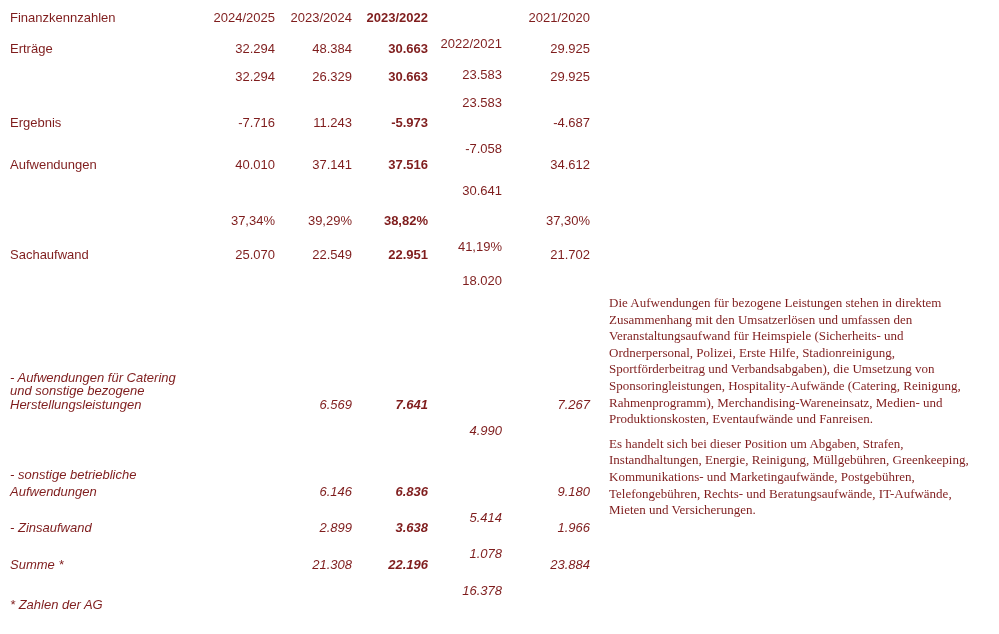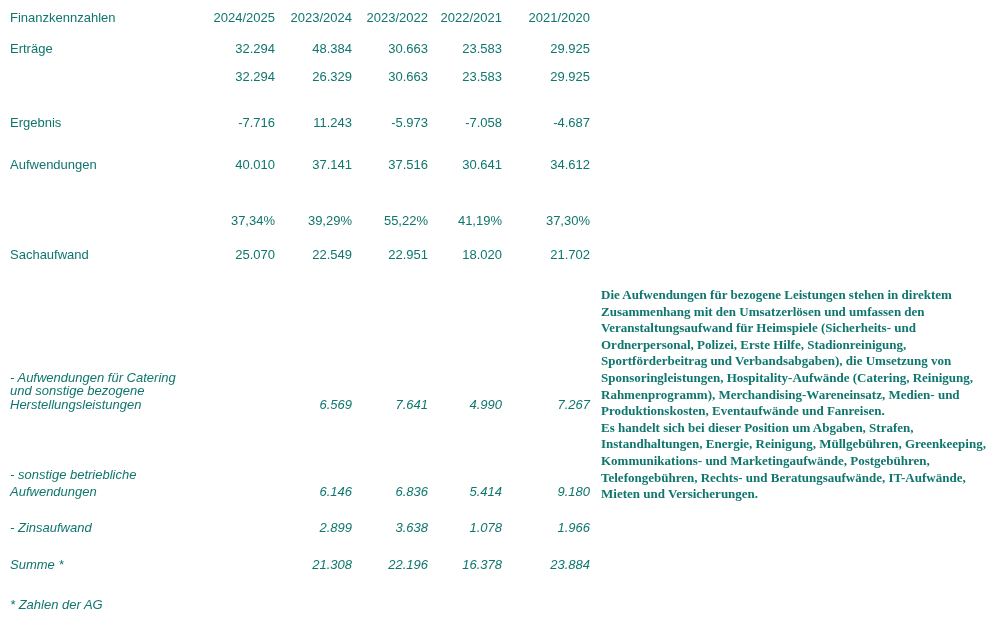--- a/index.html
+++ b/index.html
@@ -1,34 +1,34 @@
 <!DOCTYPE html>
 <html><head>
 <meta charset="utf-8">
 <style>
   html,body{margin:0;padding:0;background:#fff;}
   .page{
     position:relative;width:999px;height:634px;background:#ffffff;
-    font-family:"Liberation Sans",sans-serif;font-size:13px;color:#0f766e;
+    font-family:"Liberation Sans",sans-serif;font-size:13px;color:#7f1d1d;
     overflow:hidden;
   }
   .row{position:absolute;left:10px;display:flex;line-height:14px;white-space:nowrap;}
   .lbl{width:180px;text-align:left;}
   .c{text-align:right;}
   .c1{width:85px;text-align:right;}
   .c2{width:77px;}
-  .c3{width:76px;}
-  .c4{width:74px;}
+  .c3{width:76px;font-weight:bold;}
+  .c4{width:74px;margin-top:26px;}
   .c5{width:88px;}
   .it{font-style:italic;}
   .note{
     position:absolute;left:601px;top:287px;width:390px;
     font-family:"Liberation Serif",serif;font-size:13px;line-height:16.6px;
   }
-  .note p{margin:0;padding:0;font-weight:bold;}
+  .note p{margin:8px;padding:0;}
 </style>
 </head>
 <body>
 
 <div class="page">
 
   <div class="row" style="top:11px">
     <div class="lbl">Finanzkennzahlen</div>
     <div class="c c1">2024/2025</div>
     <div class="c c2">2023/2024</div>
@@ -72,21 +72,21 @@
     <div class="c c3">37.516</div>
     <div class="c c4">30.641</div>
     <div class="c c5">34.612</div>
   </div>
 
 
   <div class="row" style="top:214px">
     <div class="lbl"></div>
     <div class="c c1">37,34%</div>
     <div class="c c2">39,29%</div>
-    <div class="c c3">55,22%</div>
+    <div class="c c3">38,82%</div>
     <div class="c c4">41,19%</div>
     <div class="c c5">37,30%</div>
   </div>
 
   <div class="row" style="top:248px">
     <div class="lbl">Sachaufwand</div>
     <div class="c c1">25.070</div>
     <div class="c c2">22.549</div>
     <div class="c c3">22.951</div>
     <div class="c c4">18.020</div>

